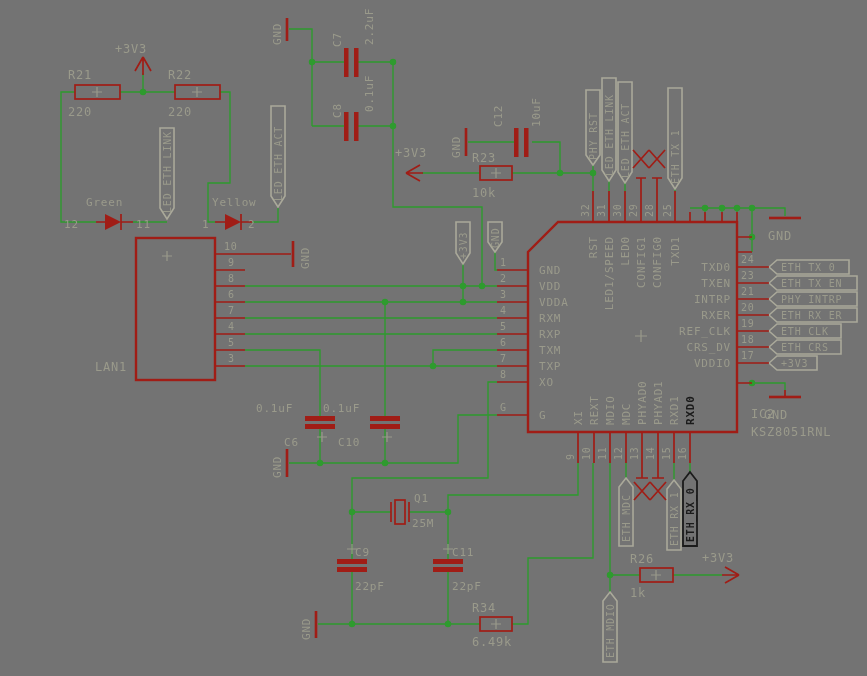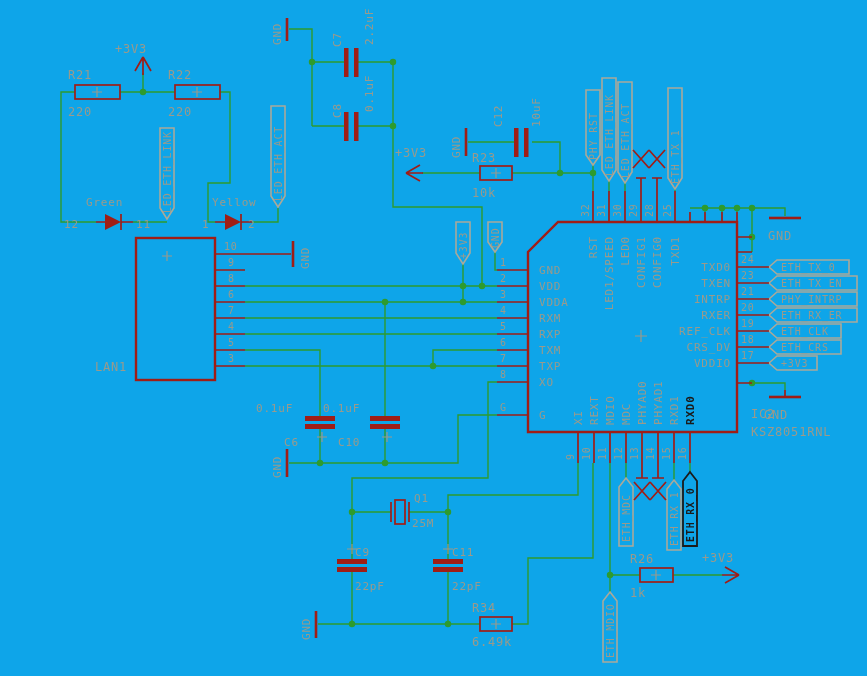--- a/index.html
+++ b/index.html
@@ -1,16 +1,16 @@
 <!DOCTYPE html>
 <html><head>
 <meta charset="utf-8">
 <style>
   html,body{margin:0;padding:0;background:#ebe9cf;}
-  .stage{width:867px;height:676px;position:relative;background:#0ea5e9;overflow:hidden;}
+  .stage{width:867px;height:676px;position:relative;background:#737373;overflow:hidden;}
   svg{display:block;}
   svg text{font-family:"DejaVu Sans Mono","Liberation Mono",monospace;fill:#9a9a8b;letter-spacing:0.8px;}
   .s10{font-size:10px;} .s11{font-size:11px;} .s12{font-size:12px;}
   .blk{fill:#1b1b1b;font-weight:bold;}
   .wire{stroke:#2e9b2e;stroke-width:1.4;fill:none;}
   .red{stroke:#a01d16;stroke-width:1.7;fill:none;}
   .redf{fill:#a01d16;stroke:none;}
   .body{stroke:#a01d16;stroke-width:2.4;fill:none;}
   .bar{stroke:#a01d16;stroke-width:2.6;fill:none;}
   .flag{stroke:#aaa99a;stroke-width:1.6;fill:none;}

